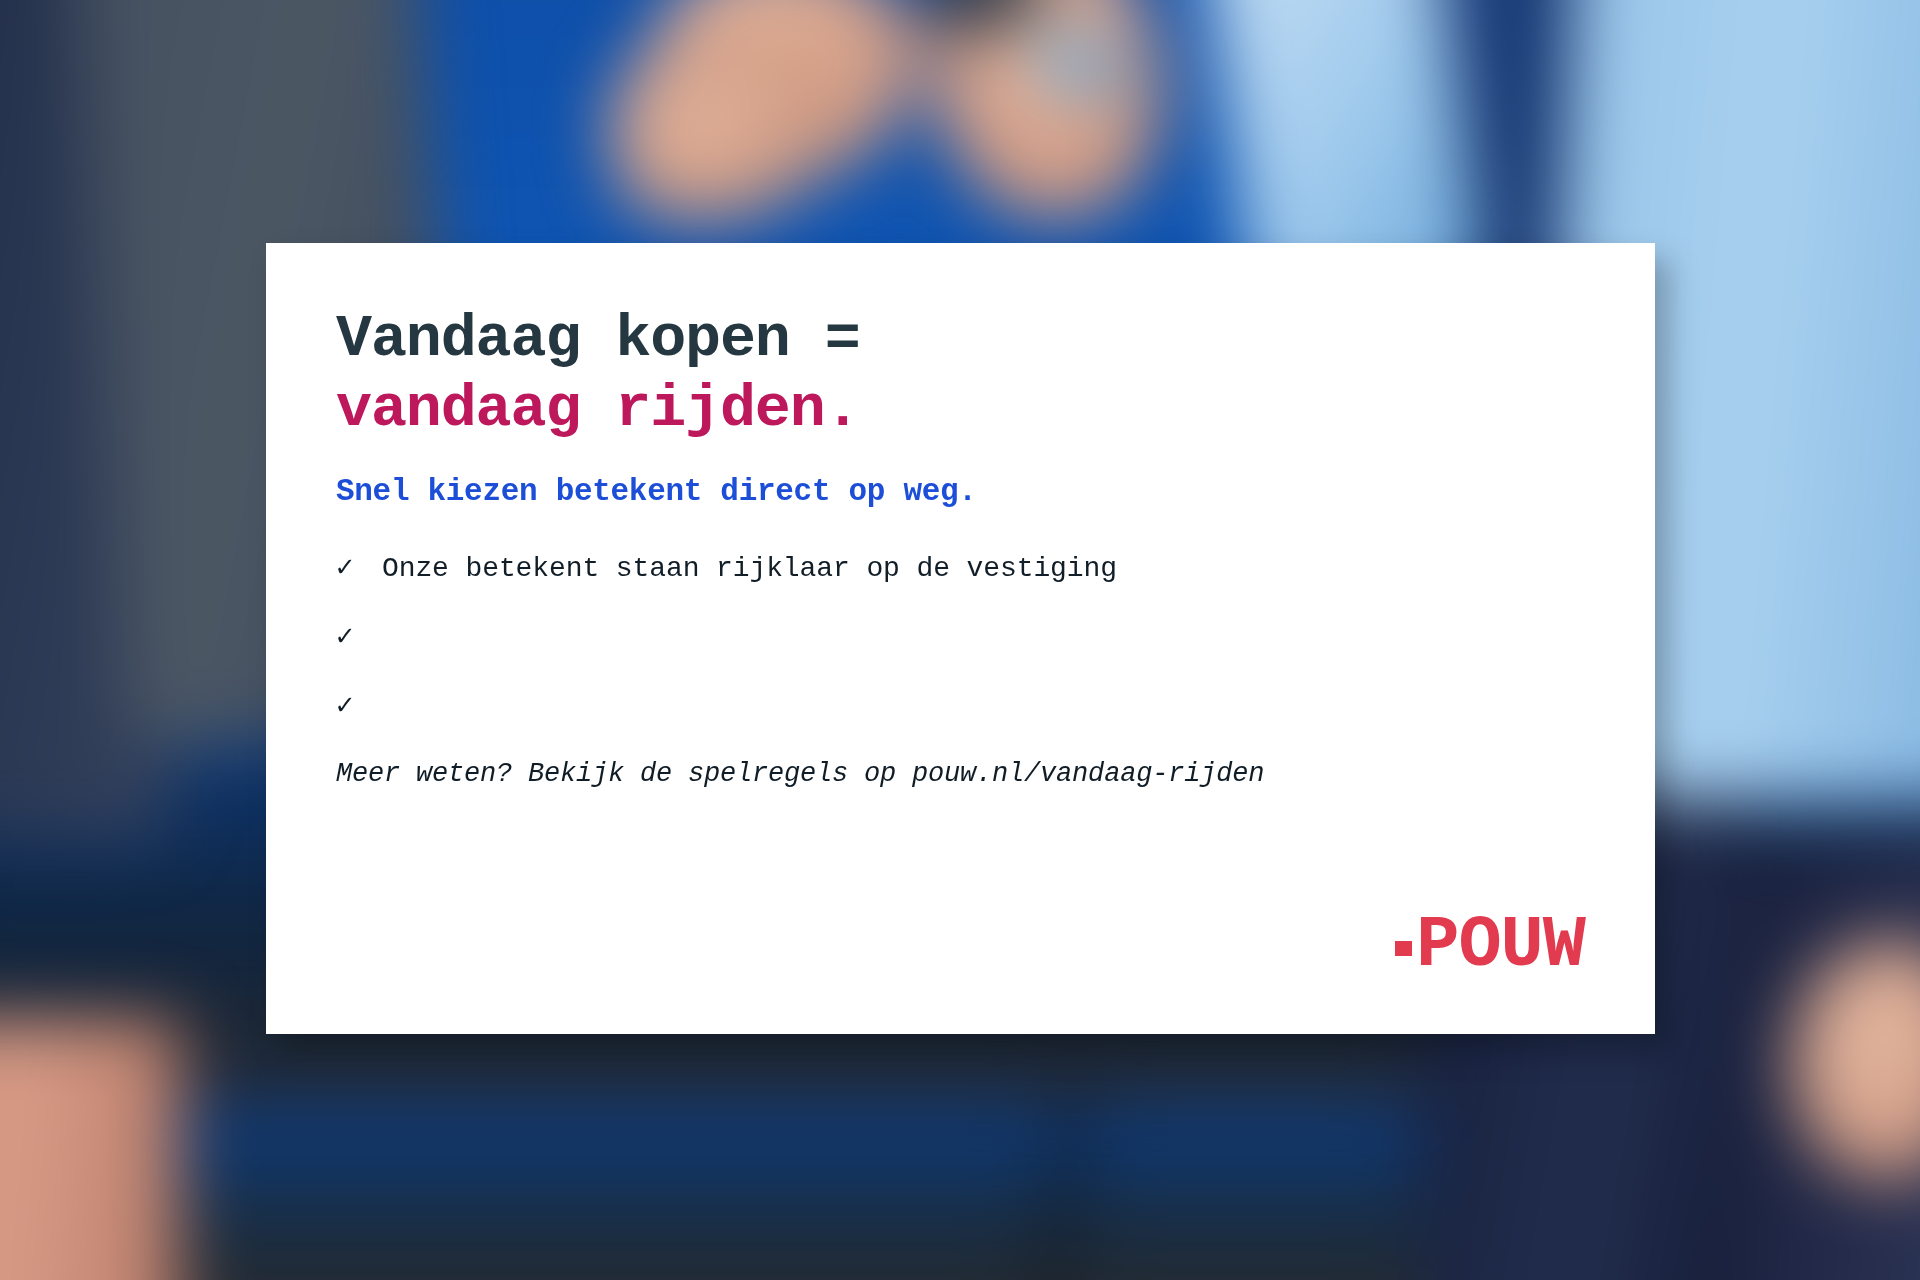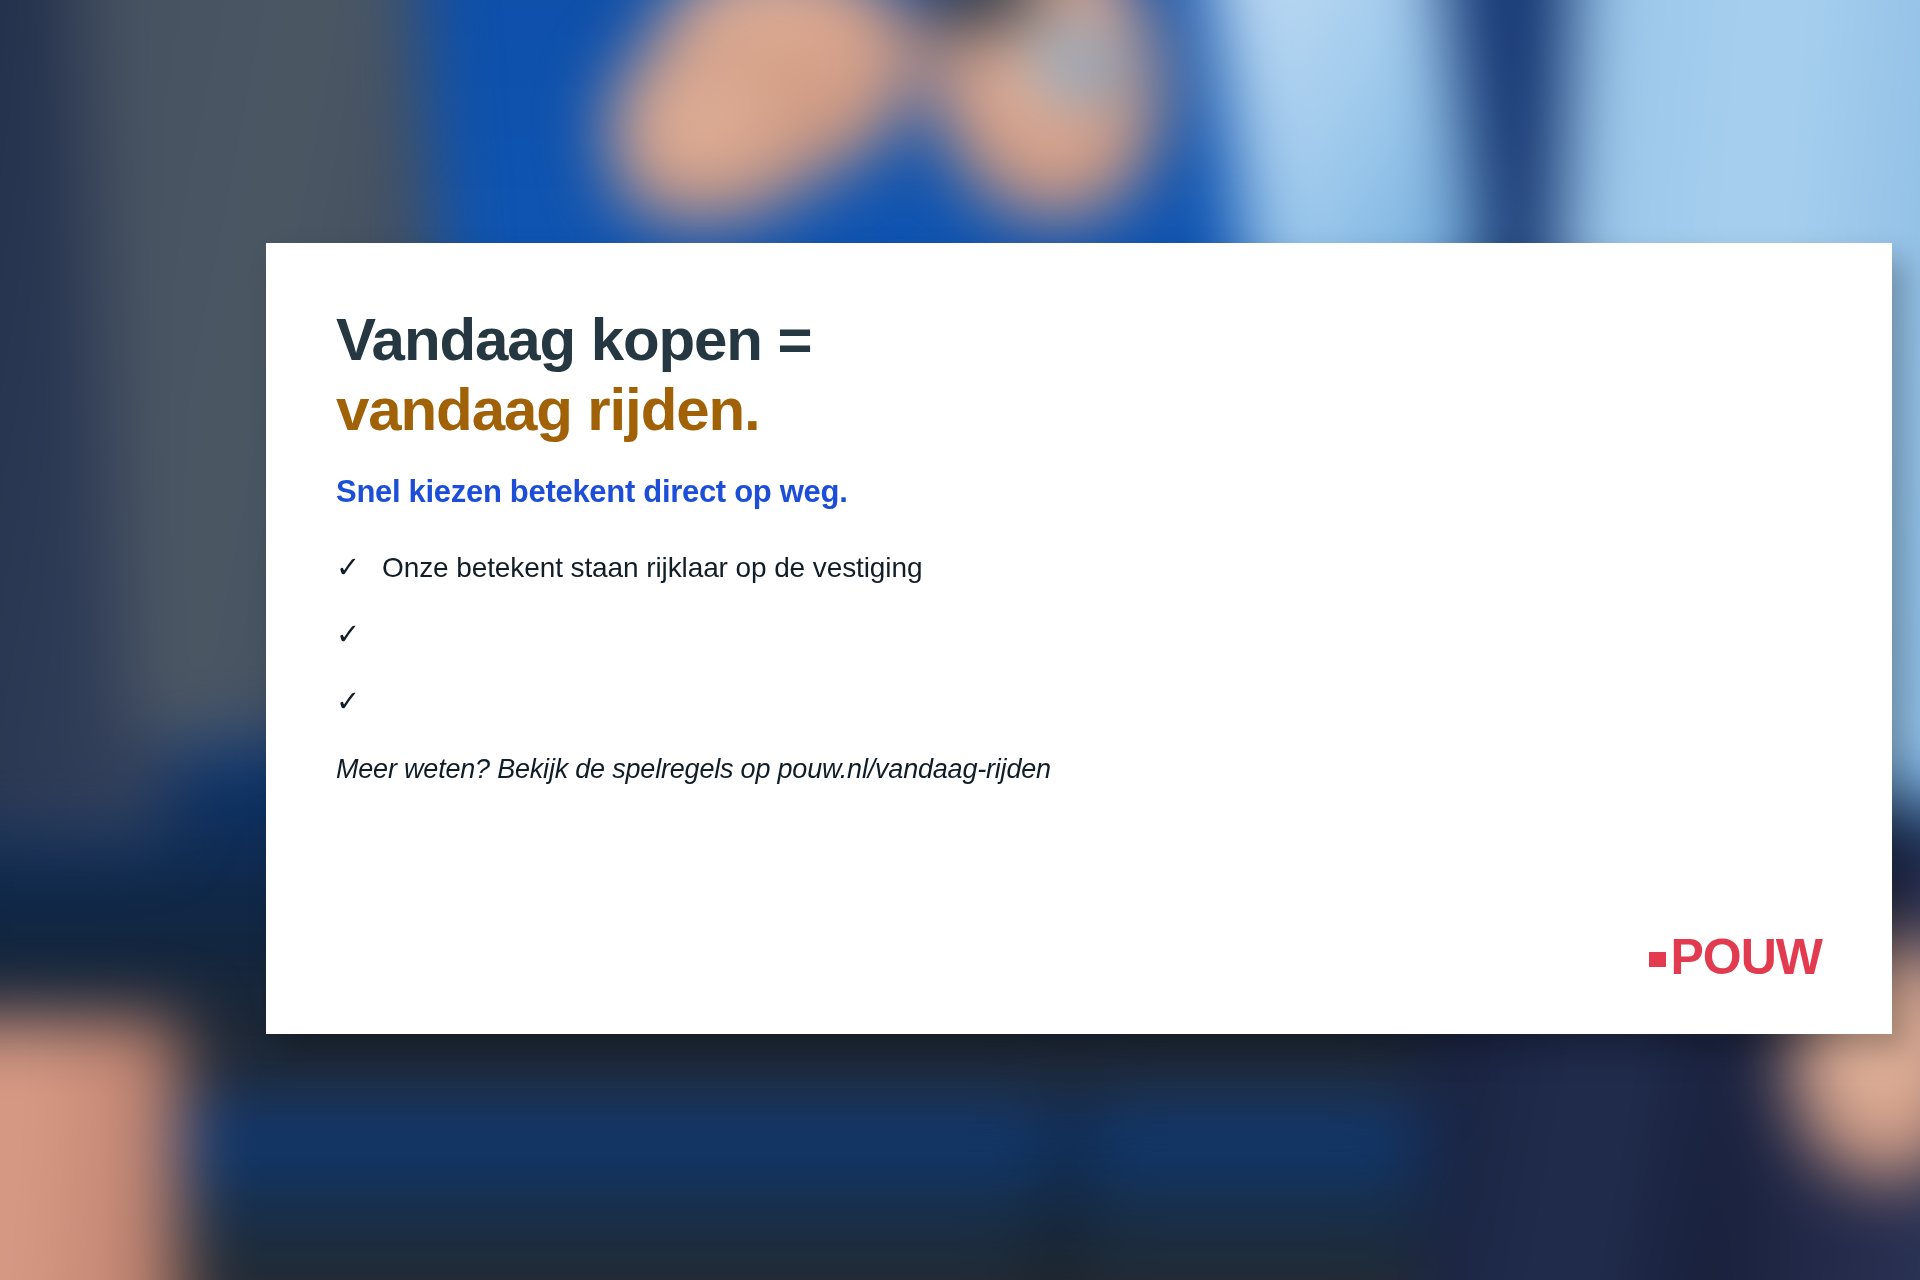--- a/index.html
+++ b/index.html
@@ -163,36 +163,37 @@
     background: #0c0f14;
     border-radius: 8px;
     transform: rotate(6deg);
   }
 
   
   #card {
     position: absolute;
     left: 266px;
     top: 243px;
-    width: 1626px;
+    width: 1389px;
     height: 791px;
     background: #ffffff;
     box-shadow: 14px 16px 28px rgba(0,0,0,0.26);
     padding: 62px 70px 40px 70px;
+    font-family: Liberation Mono, monospace;
   }
 
   .headline {
     font-size: 60px;
     font-weight: bold;
     line-height: 1.16;
     letter-spacing: -1.1px;
     margin-bottom: 30px;
   }
   .headline .line1 { color: #253740; display: block; }
-  .headline .line2 { color: #a16207; display: block; }
+  .headline .line2 { color: #be185d; display: block; }
 
   .subhead {
     font-size: 31px;
     font-weight: bold;
     color: #1d4ed8;
     letter-spacing: -0.3px;
     margin-bottom: 40px;
   }
 
   .checklist { list-style: none; }
@@ -230,21 +231,21 @@
     align-items: center;
   }
   .logo-dash {
     width: 17px;
     height: 15px;
     background: #e23a4f;
     margin-right: 4px;
     margin-bottom: -4px;
   }
   .logo-word {
-    font-size: 50px;
+    font-size: 72px;
     font-weight: bold;
     color: #e23a4f;
     letter-spacing: -1px;
     line-height: 1;
   }
 </style>
 </head>
 <body>
 
 <div id="backdrop">

